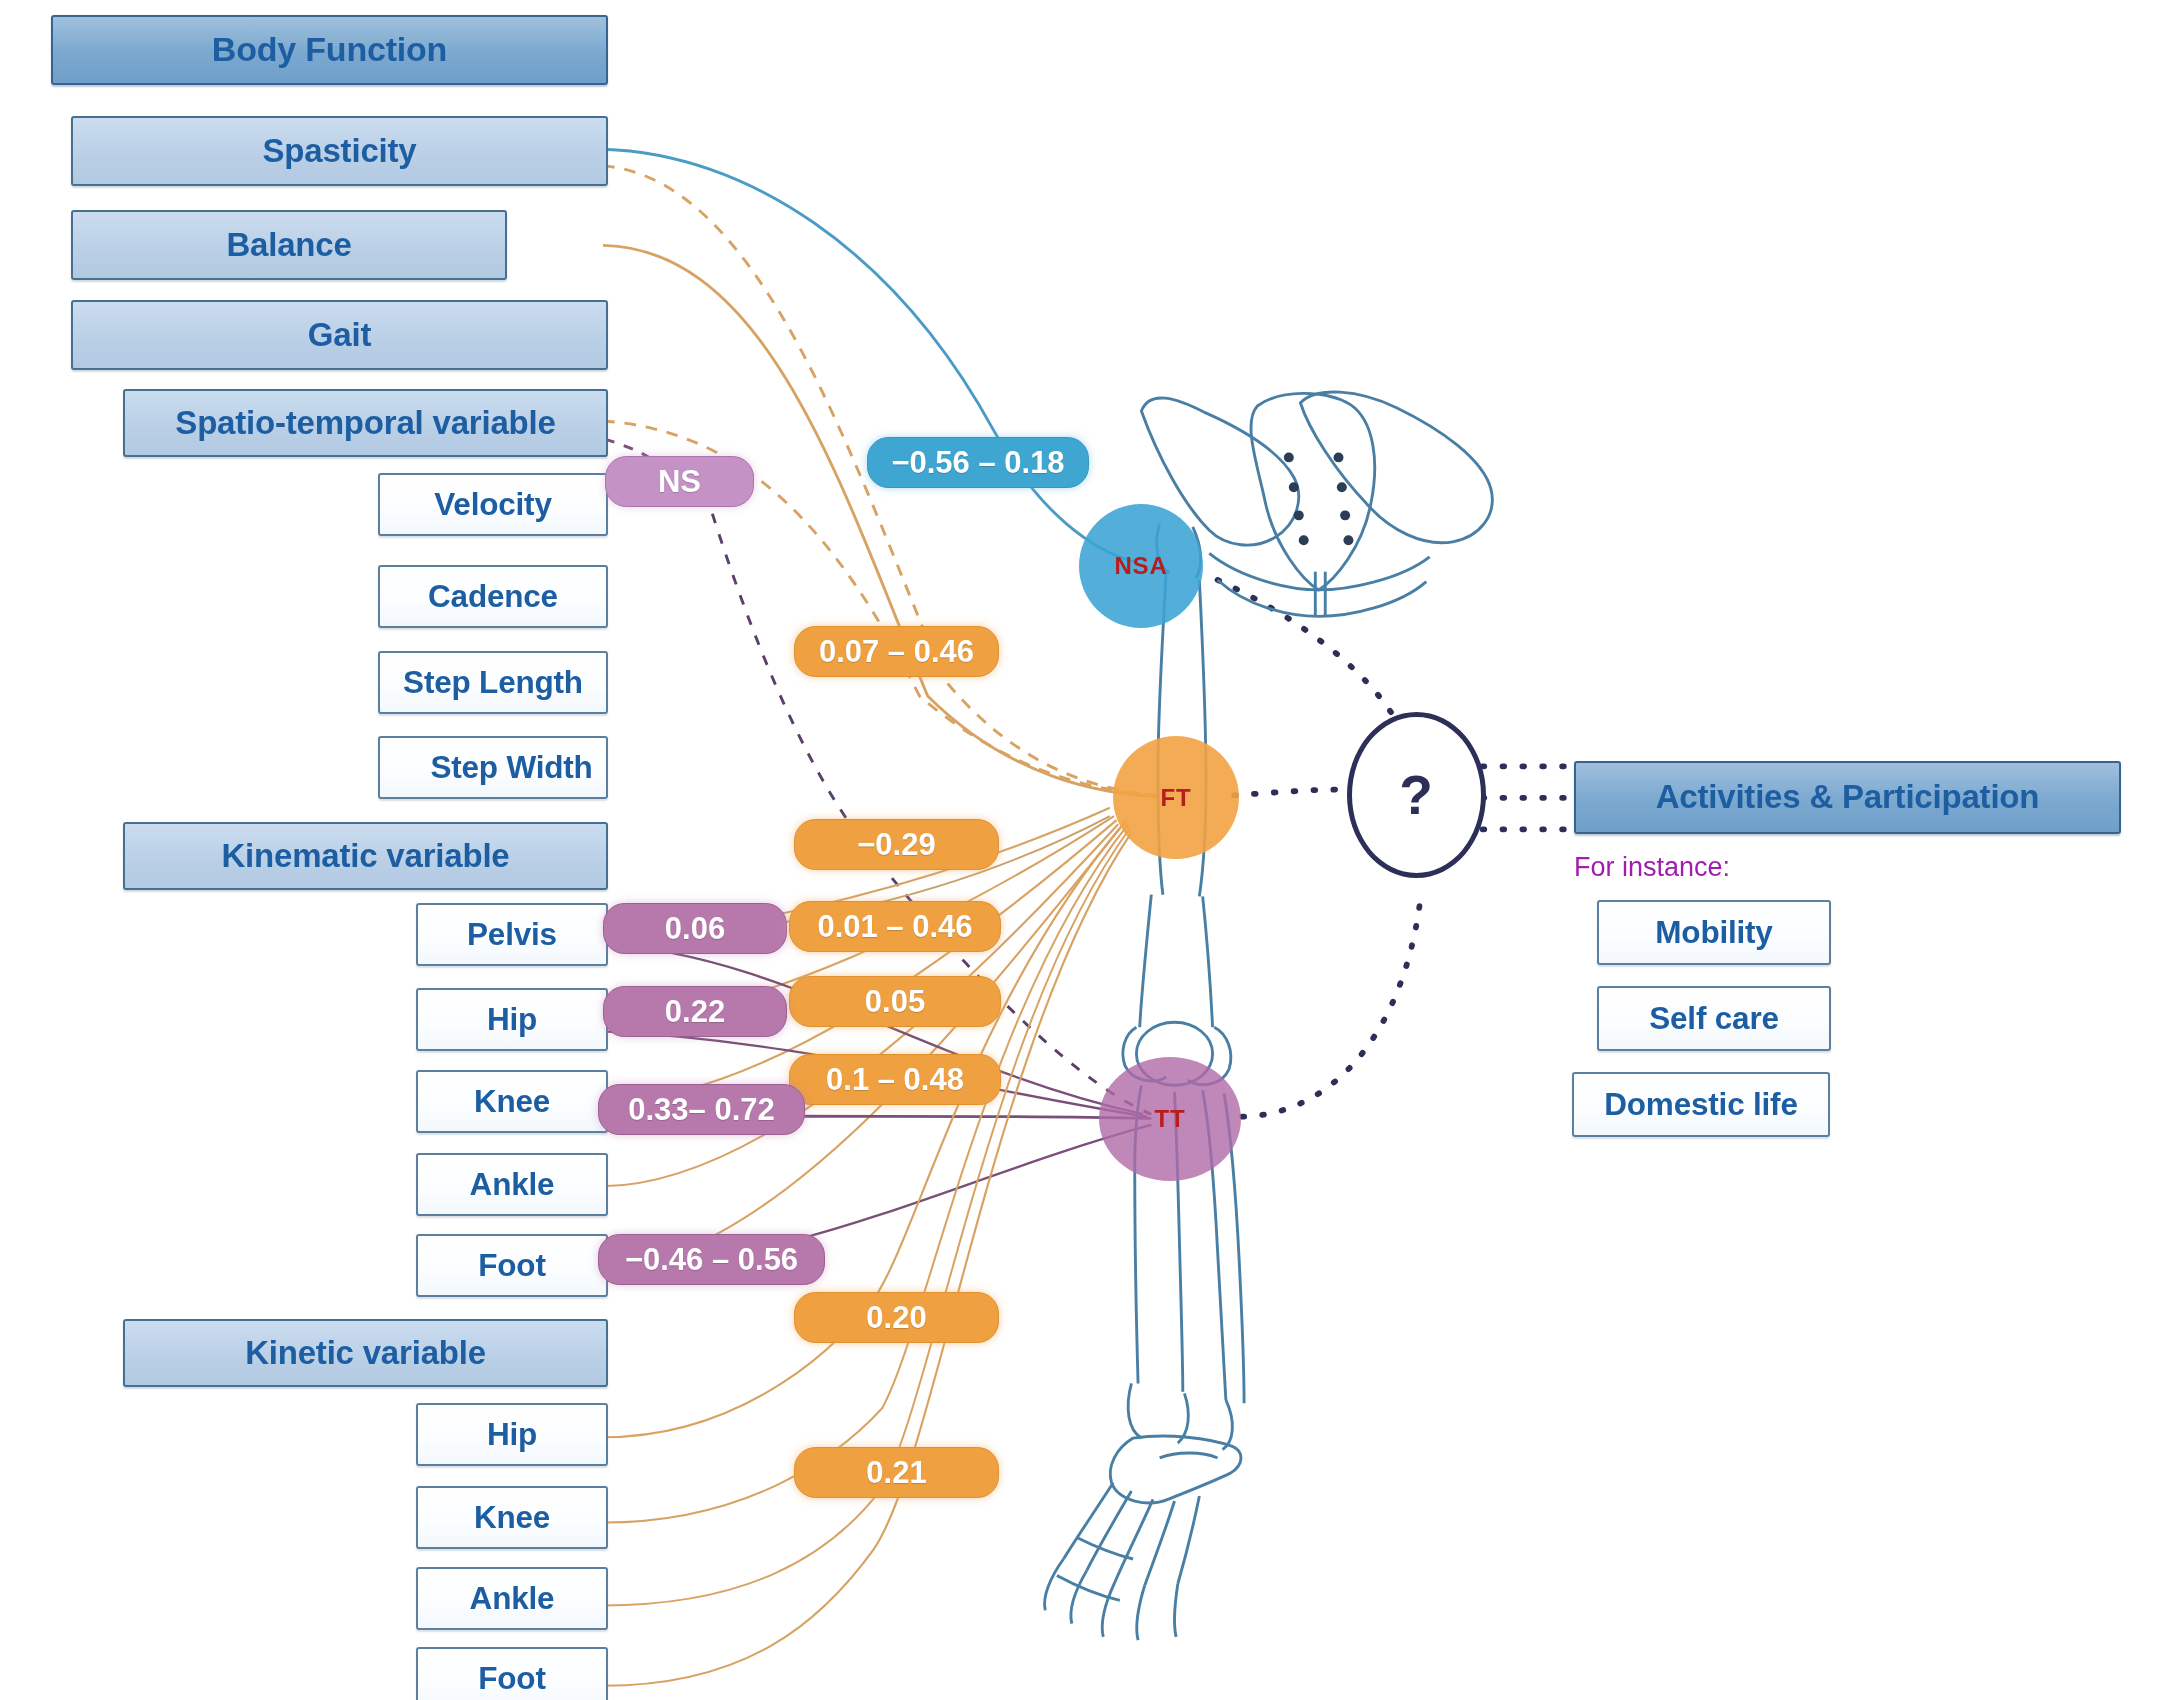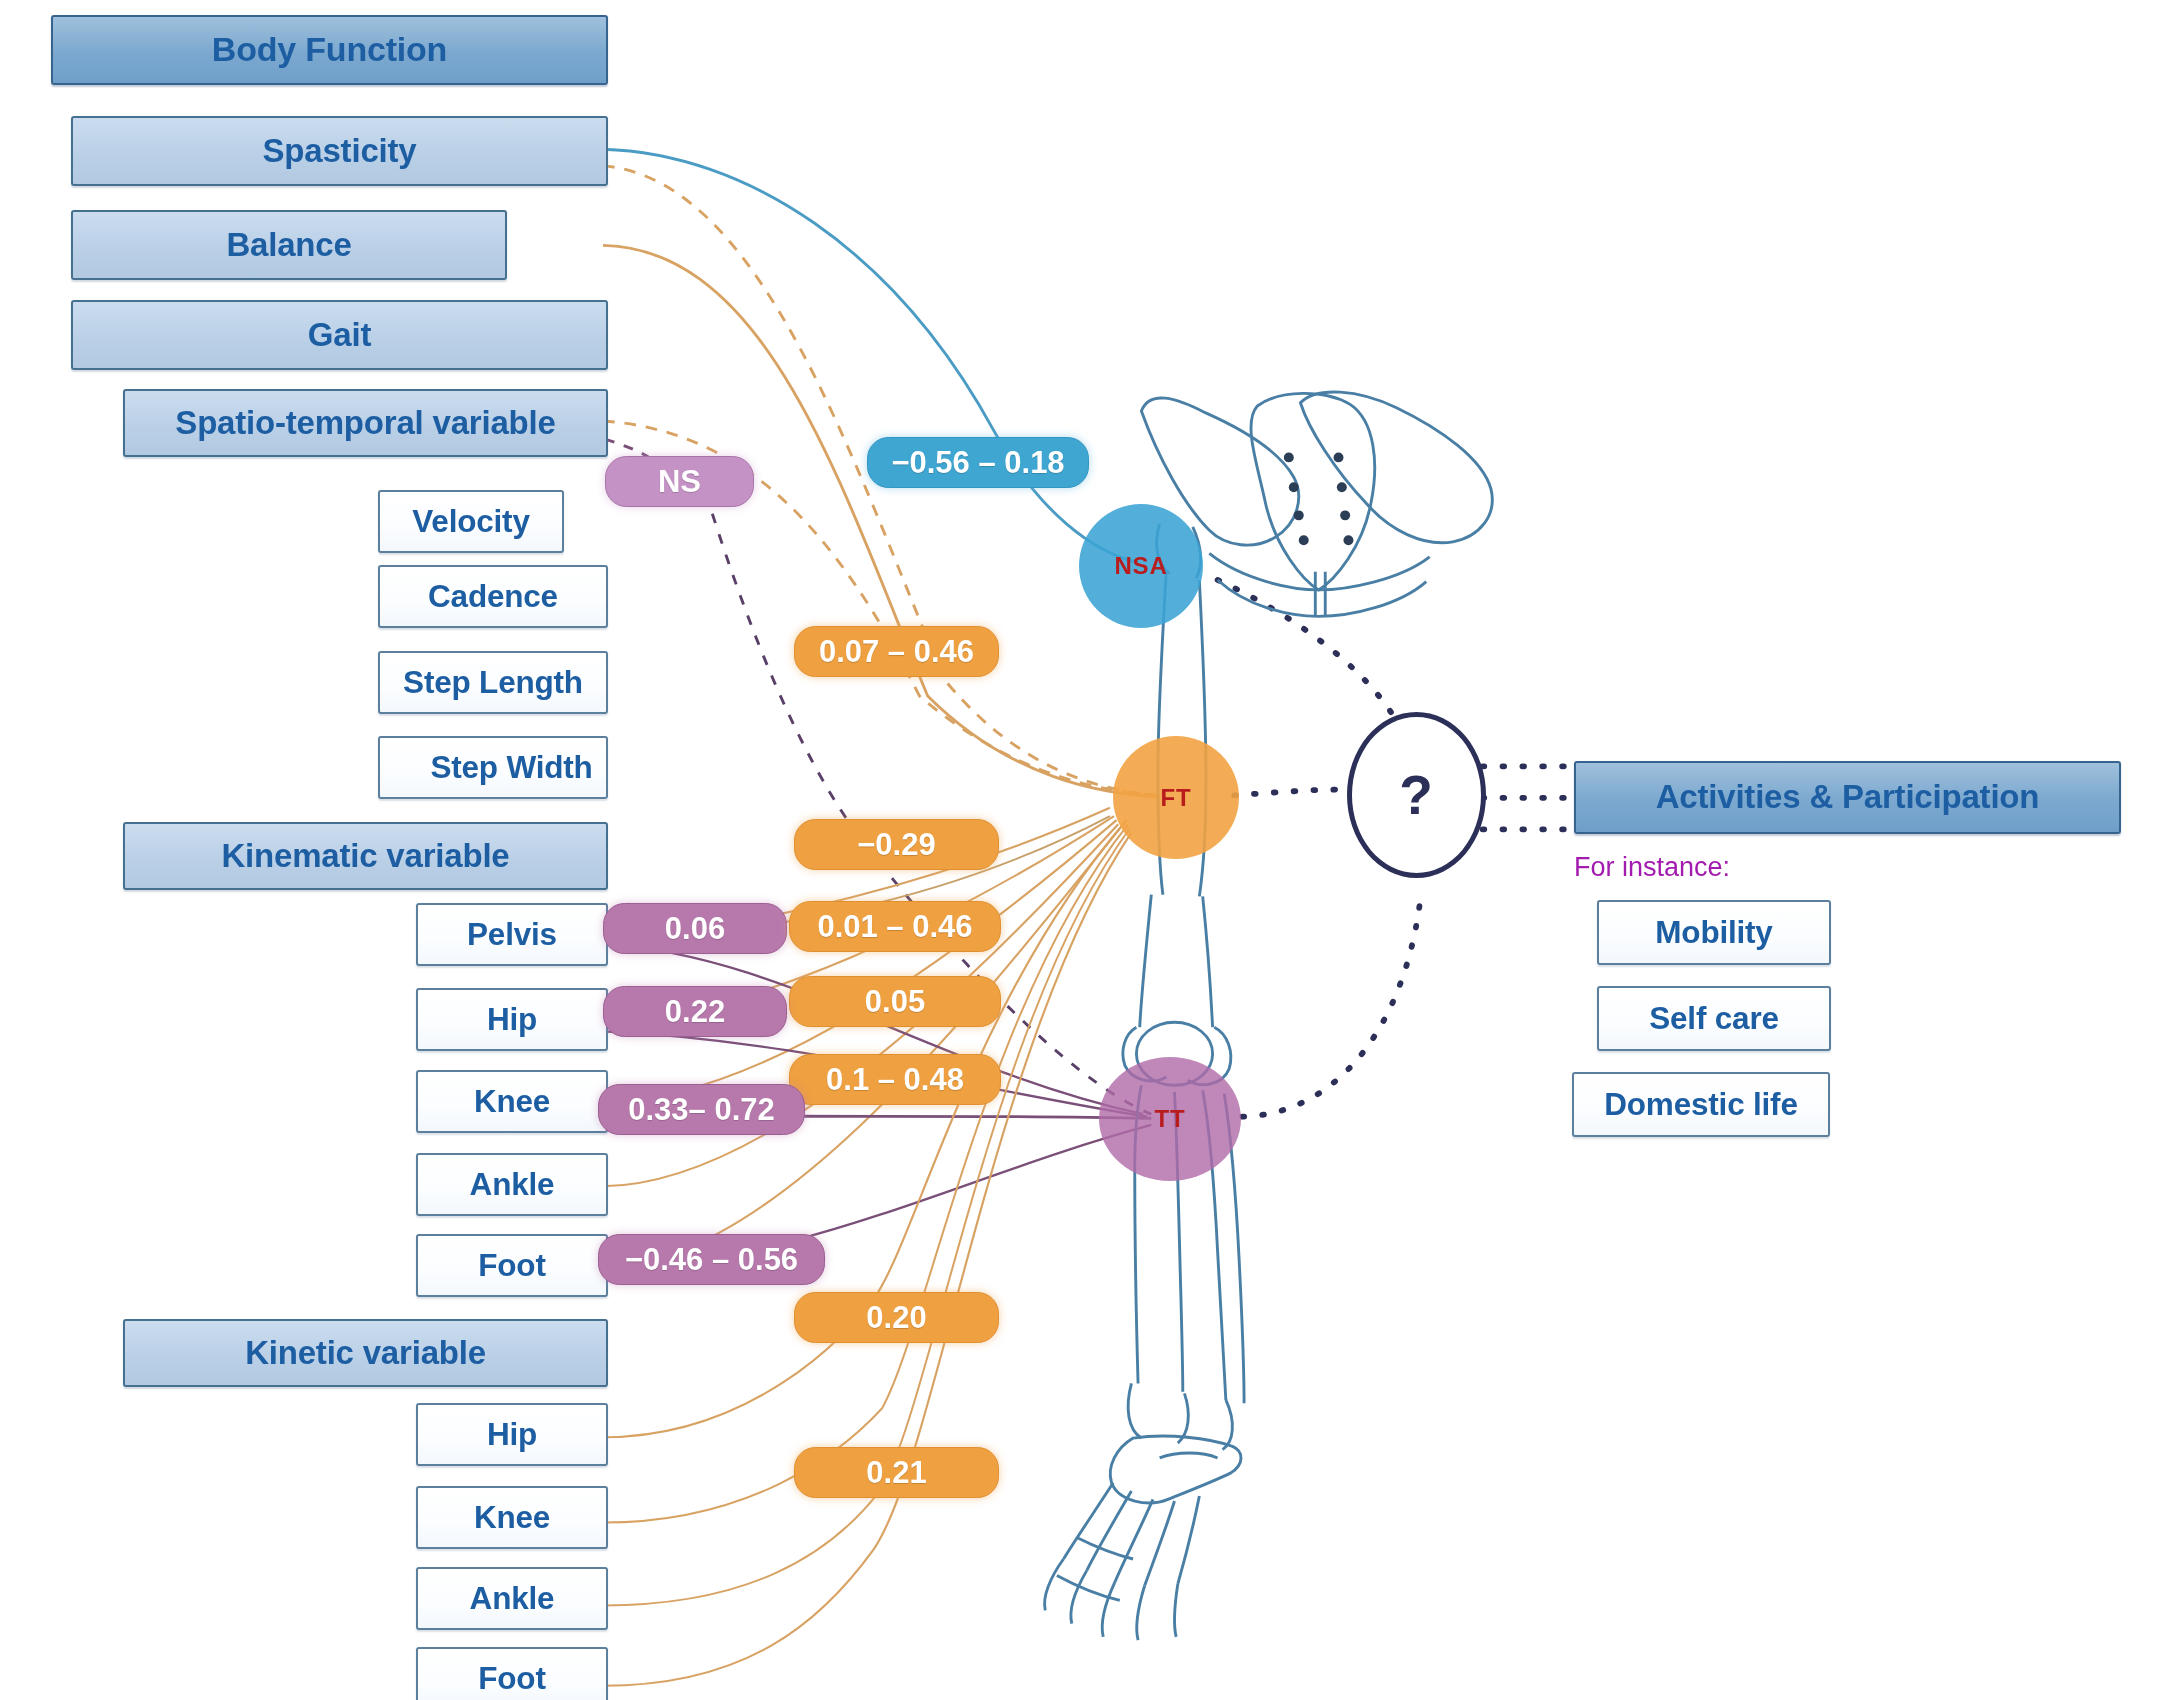--- a/index.html
+++ b/index.html
@@ -206,21 +206,21 @@
   <div class="box header" style="left:51px;top:15px;width:557px;height:70px;">Body Function</div>
 
   <div class="box cat" style="left:71px;top:116px;width:537px;height:70px;">Spasticity</div>
 
   <div class="box cat" style="left:71px;top:210px;width:436px;height:70px;">Balance</div>
 
   <div class="box cat" style="left:71px;top:300px;width:537px;height:70px;">Gait</div>
 
   <div class="box cat" style="left:123px;top:389px;width:485px;height:68px;">Spatio-temporal variable</div>
 
-  <div class="box leaf" style="left:378px;top:490px;width:186px;height:63px;text-align:right;">Velocity</div>
+  <div class="box leaf" style="left:378px;top:473px;width:230px;height:63px;text-align:right;">Velocity</div>
 
   <div class="box leaf" style="left:378px;top:565px;width:230px;height:63px;">Cadence</div>
 
   <div class="box leaf" style="left:378px;top:651px;width:230px;height:63px;">Step Length</div>
 
   <div class="box leaf" style="left:378px;top:736px;width:230px;height:63px;padding-left:37px;">Step Width</div>
 
   <div class="box cat" style="left:123px;top:822px;width:485px;height:68px;">Kinematic variable</div>
 
   <div class="box leaf" style="left:416px;top:903px;width:192px;height:63px;">Pelvis</div>

